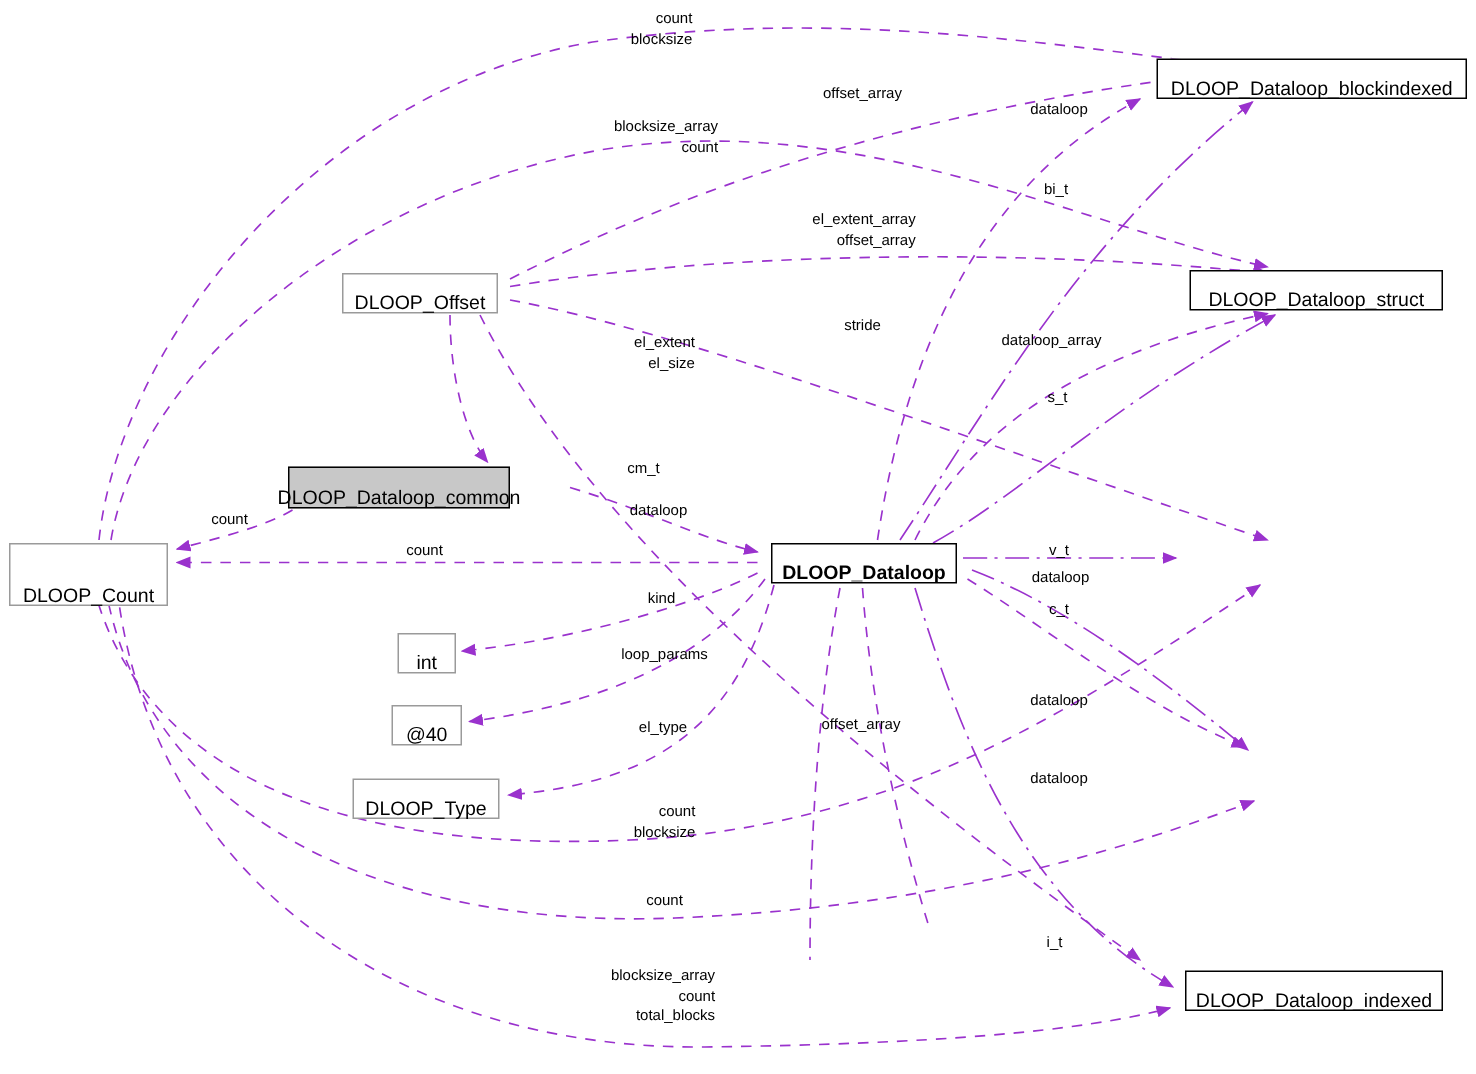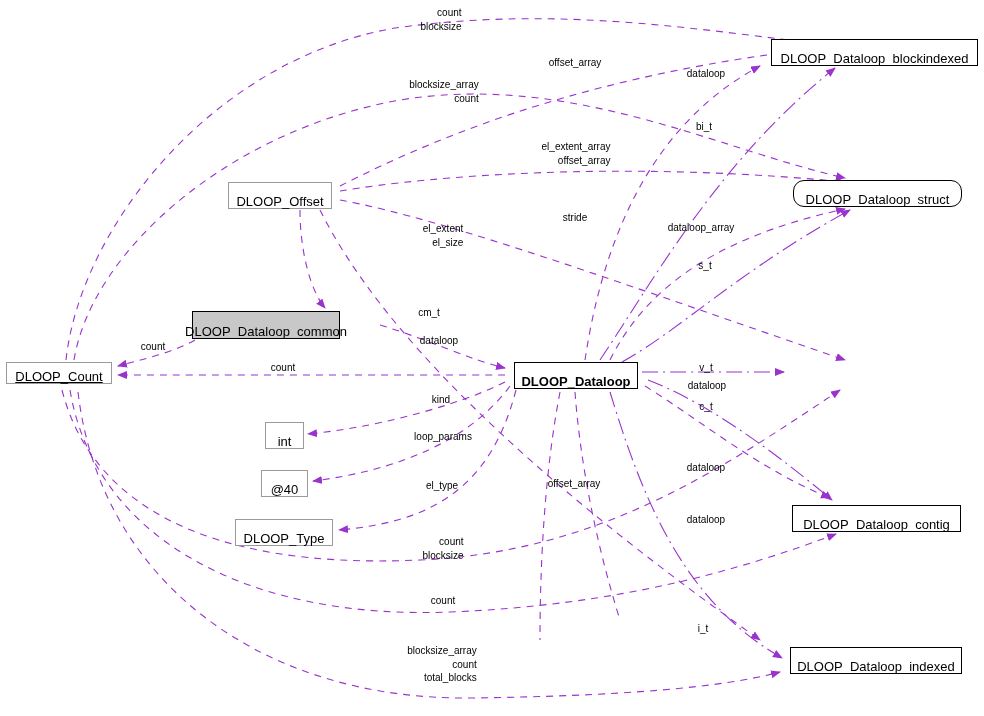--- a/index.html
+++ b/index.html
@@ -74,21 +74,21 @@
 
       <path d="M70,390 C95,540 250,620 450,612 C620,605 740,570 836,534"></path>
 
       <path d="M78,392 C100,580 260,700 470,698 C620,696 720,688 780,672"></path>
 
       <path d="M560,392 C545,470 540,560 540,640" marker-end="none"></path>
       <path d="M575,392 C580,460 595,540 620,620" marker-end="none"></path>
     </g>
   </svg>
 
-  <div class="node-box plain" style="left:6px;top:362px;width:106px;height:22px;text-decoration:underline;">
+  <div class="node-box plain" style="left:6px;top:362px;width:106px;height:42px;">
     <span>DLOOP_Count</span>
   </div>
 
   <div class="node-box plain" style="left:228px;top:182px;width:104px;height:27px;">
     <span>DLOOP_Offset</span>
   </div>
 
   <div class="node-box current" style="left:192px;top:311px;width:148px;height:28px;">
     <span>DLOOP_Dataloop_common</span>
   </div>
@@ -106,28 +106,25 @@
   </div>
 
   <div class="node-box solid" style="left:514px;top:362px;width:124px;height:27px;font-weight:bold;">
     <span>DLOOP_Dataloop</span>
   </div>
 
   <div class="node-box solid" style="left:771px;top:39px;width:207px;height:27px;">
     <span>DLOOP_Dataloop_blockindexed</span>
   </div>
 
-  <div class="node-box solid" style="left:793px;top:180px;width:169px;height:27px;border-radius:11px;">
+  <div class="node-box solid" style="left:793px;top:180px;width:169px;height:27px;">
     <span>DLOOP_Dataloop_struct</span>
   </div>
 
 
-  <div class="node-box solid" style="left:792px;top:505px;width:169px;height:27px;">
-    <span>DLOOP_Dataloop_contig</span>
-  </div>
 
   <div class="node-box solid" style="left:790px;top:647px;width:172px;height:27px;">
     <span>DLOOP_Dataloop_indexed</span>
   </div>
 
   <div class="edge-label" style="left:441px;top:6px;">count
 blocksize</div>
   <div class="edge-label" style="left:575px;top:56px;">offset_array</div>
   <div class="edge-label" style="left:706px;top:67px;">dataloop</div>
   <div class="edge-label" style="left:444px;top:78px;">blocksize_array

